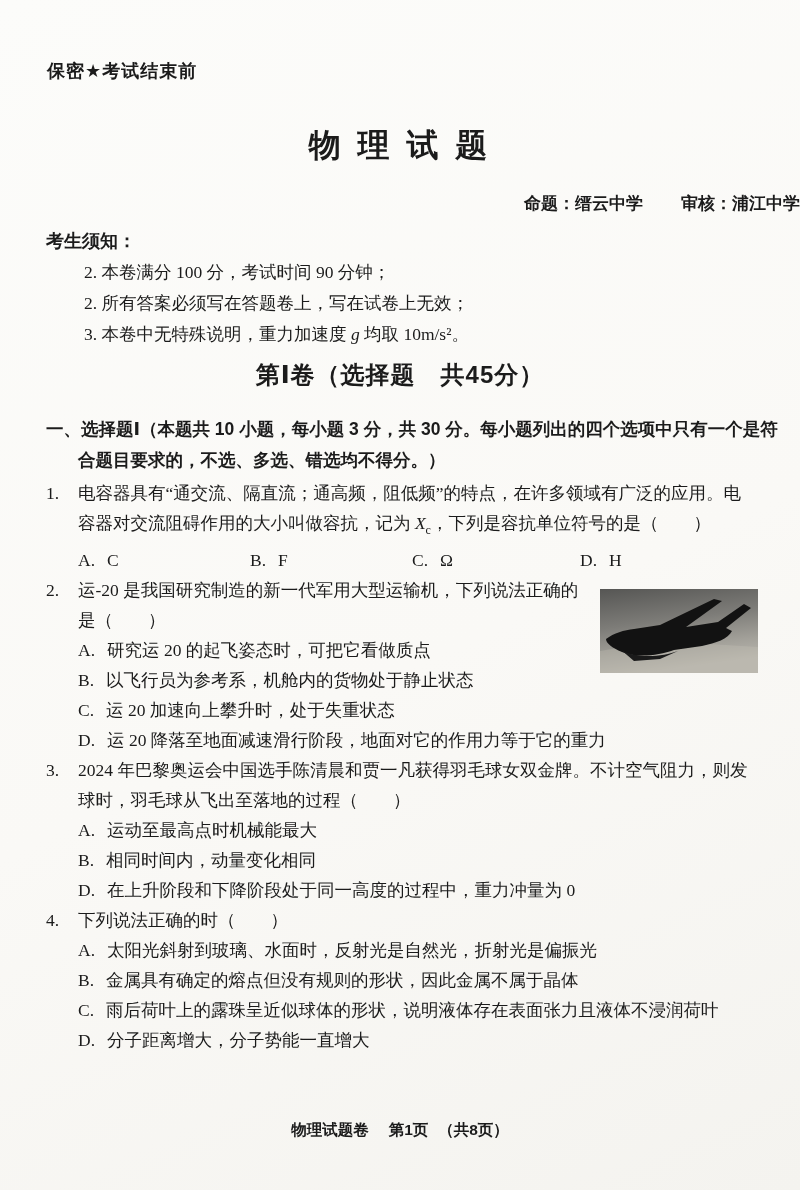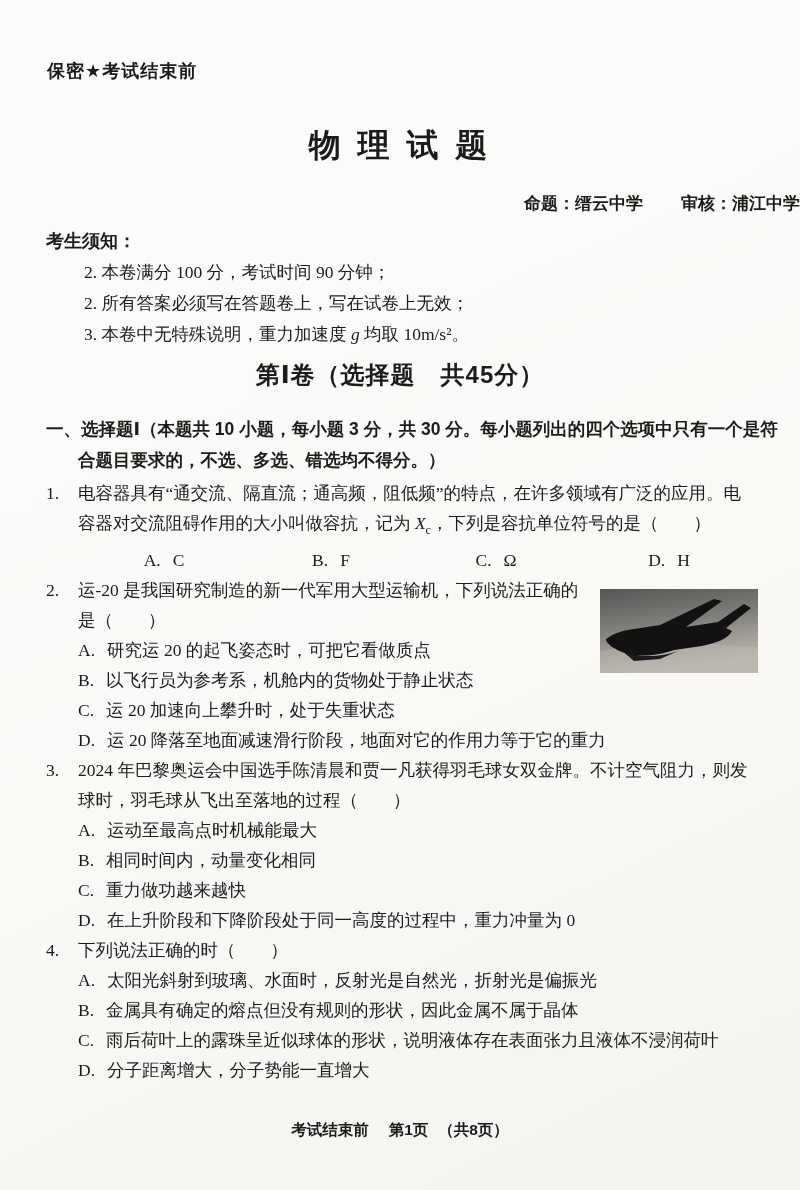--- a/index.html
+++ b/index.html
@@ -36,21 +36,21 @@
     font-size:17.5px; line-height:31px; padding-left:32px; text-indent:-32px; box-sizing:content-box; }
 
   .questions { position:absolute; left:46px; top:478px; width:712px;
     font-size:17.5px; line-height:30px; font-weight:500; }
 
   .q-stem { padding-left:32px; text-indent:-32px; }
   .q-num { display:inline-block; width:32px; text-indent:0; }
   .q-stem i { font-style:italic; }
   sub { font-size:12px; }
 
-  .opt-grid { display:grid; grid-template-columns:172px 162px 168px 1fr; padding-left:32px;text-align:center; }
+  .opt-grid { display:grid; grid-template-columns:172px 162px 168px 1fr; padding-left:32px; }
   .opt-line { padding-left:32px; }
   .opt-label { margin-right:12px; }
 
   .aircraft-photo { float:right; width:158px; height:84px; margin:14px 0 6px 14px; display:block; }
 
   .page-footer { position:absolute; left:0; top:1120px; width:100%; text-align:center;
     font-size:15.5px; }
   .page-footer .fname { margin-right:20px; }
   .page-footer .fpage { margin-right:10px; }
 </style>
@@ -119,36 +119,35 @@
       </div>
     </div>
 
     <div class="q">
       <div class="q-stem">
         <span class="q-num">3.</span><span>2024 年巴黎奥运会中国选手陈清晨和贾一凡获得羽毛球女双金牌。不计空气阻力，则发球时，羽毛球从飞出至落地的过程（　　）</span>
       </div>
       <div>
         <div class="opt-line"><span class="opt-label">A.</span><span>运动至最高点时机械能最大</span></div>
         <div class="opt-line"><span class="opt-label">B.</span><span>相同时间内，动量变化相同</span></div>
-        <div class="opt-line"><span class="opt-label">C.</span><span>重力做功越来越快</span></div>
         <div class="opt-line"><span class="opt-label">D.</span><span>在上升阶段和下降阶段处于同一高度的过程中，重力冲量为 0</span></div>
       </div>
     </div>
 
     <div class="q">
       <div class="q-stem">
         <span class="q-num">4.</span><span>下列说法正确的时（　　）</span>
       </div>
       <div>
         <div class="opt-line"><span class="opt-label">A.</span><span>太阳光斜射到玻璃、水面时，反射光是自然光，折射光是偏振光</span></div>
         <div class="opt-line"><span class="opt-label">B.</span><span>金属具有确定的熔点但没有规则的形状，因此金属不属于晶体</span></div>
         <div class="opt-line"><span class="opt-label">C.</span><span>雨后荷叶上的露珠呈近似球体的形状，说明液体存在表面张力且液体不浸润荷叶</span></div>
         <div class="opt-line"><span class="opt-label">D.</span><span>分子距离增大，分子势能一直增大</span></div>
       </div>
     </div>
 
   </div>
 
   <div class="page-footer hei">
-    <span class="fname">考试结束前</span><span class="fpage">第1页</span><span>（共8页）</span>
+    <span class="fname">物理试题卷</span><span class="fpage">第1页</span><span>（共8页）</span>
   </div>
 
 </div>
 
 </body></html>

